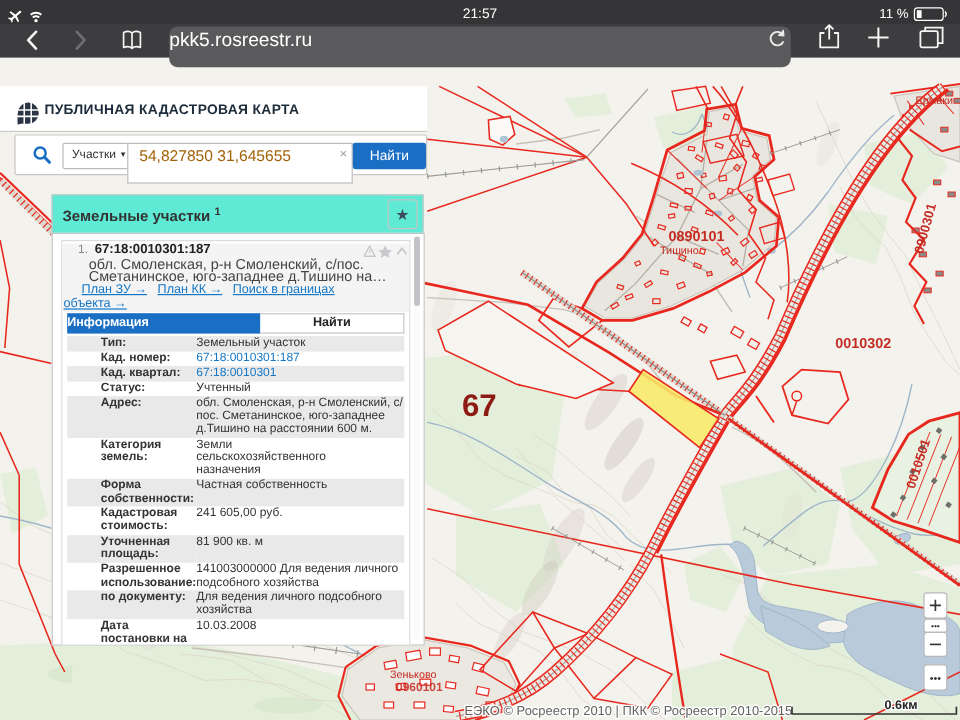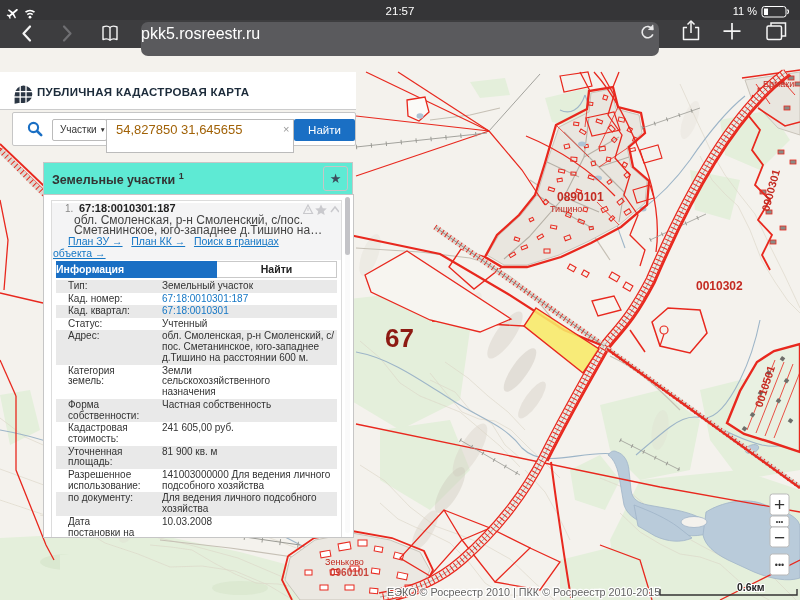--- a/index.html
+++ b/index.html
@@ -24,21 +24,21 @@
 #zupanel{left:43px;top:194px;width:311px;height:344px;background:#fff;border:1px solid #c6c6c6;z-index:20;overflow:hidden}
 #card{position:absolute;left:7px;top:5px;width:291px;height:400px;border:1px solid #dcdcdc;background:#fff}
 #cardhead{background:#f4f4f5;padding-bottom:1px}
 #scrollbar{position:absolute;right:3px;top:2px;width:5px;height:336px;background:#fafafa;border-radius:3px}
 #scrollthumb{position:absolute;left:0;top:0;width:5px;height:58px;background:#c3c3c7;border-radius:3px}
 .tabrow{display:flex;margin:1px 4px 0 4px;height:17px}
 .tabA{width:161px;background:#1a6fc4;color:#fff;font-weight:bold;font-size:10.5px;line-height:17px}
 .tabB{flex:1;border:1px solid #c9c9c9;border-left:none;color:#222;font-weight:bold;font-size:10.5px;text-align:center;line-height:15px;background:#fff}
 table.info{border-collapse:collapse;margin:2px 4px 0 4px;width:281px;font-size:10px}
 table.info td{vertical-align:top;padding:1px 0 0.8px;line-height:10.8px;color:#333}
-table.info td.l{font-weight:normal;padding-left:12px;width:106px}
+table.info td.l{font-weight:bold;padding-left:28px;width:106px}
 table.info tr.g{background:#e9e9e9}
 table.info a{color:#1577c5;text-decoration:none}
 .links{font-size:10.5px;color:#1577c5;line-height:12px;margin:0 0 0 1px;text-indent:15px}
 .links span{text-decoration:underline}
 </style></head>
 <body>
 <div id="stage">
 <svg class="abs" style="left:0;top:0;z-index:1" width="800" height="600" viewBox="0 0 800 600">
 <rect width="800" height="600" fill="#f4f2ed"></rect>
 <path d="M0,538 L140,531 L240,552 L300,568 L312,600 L0,600 Z" fill="#e4efdb"></path>

